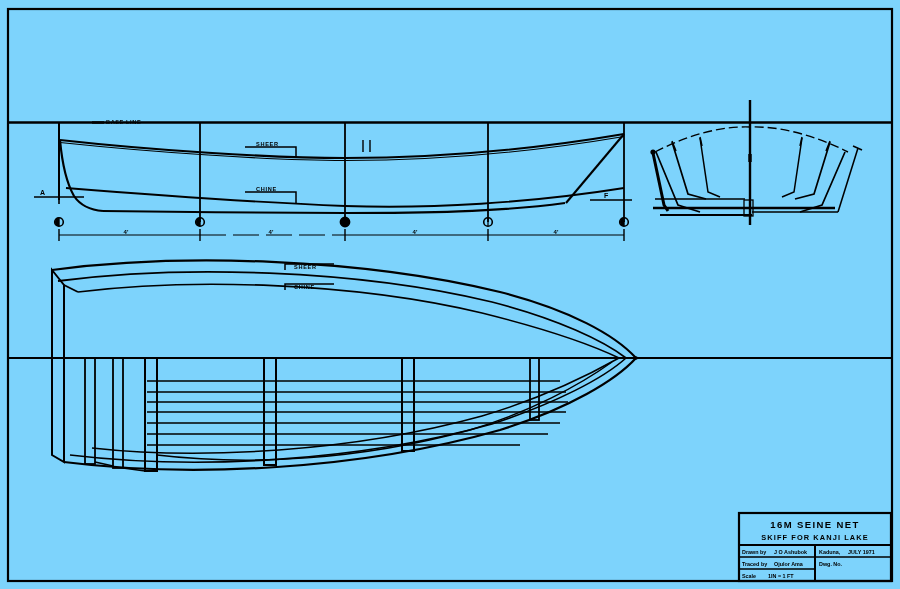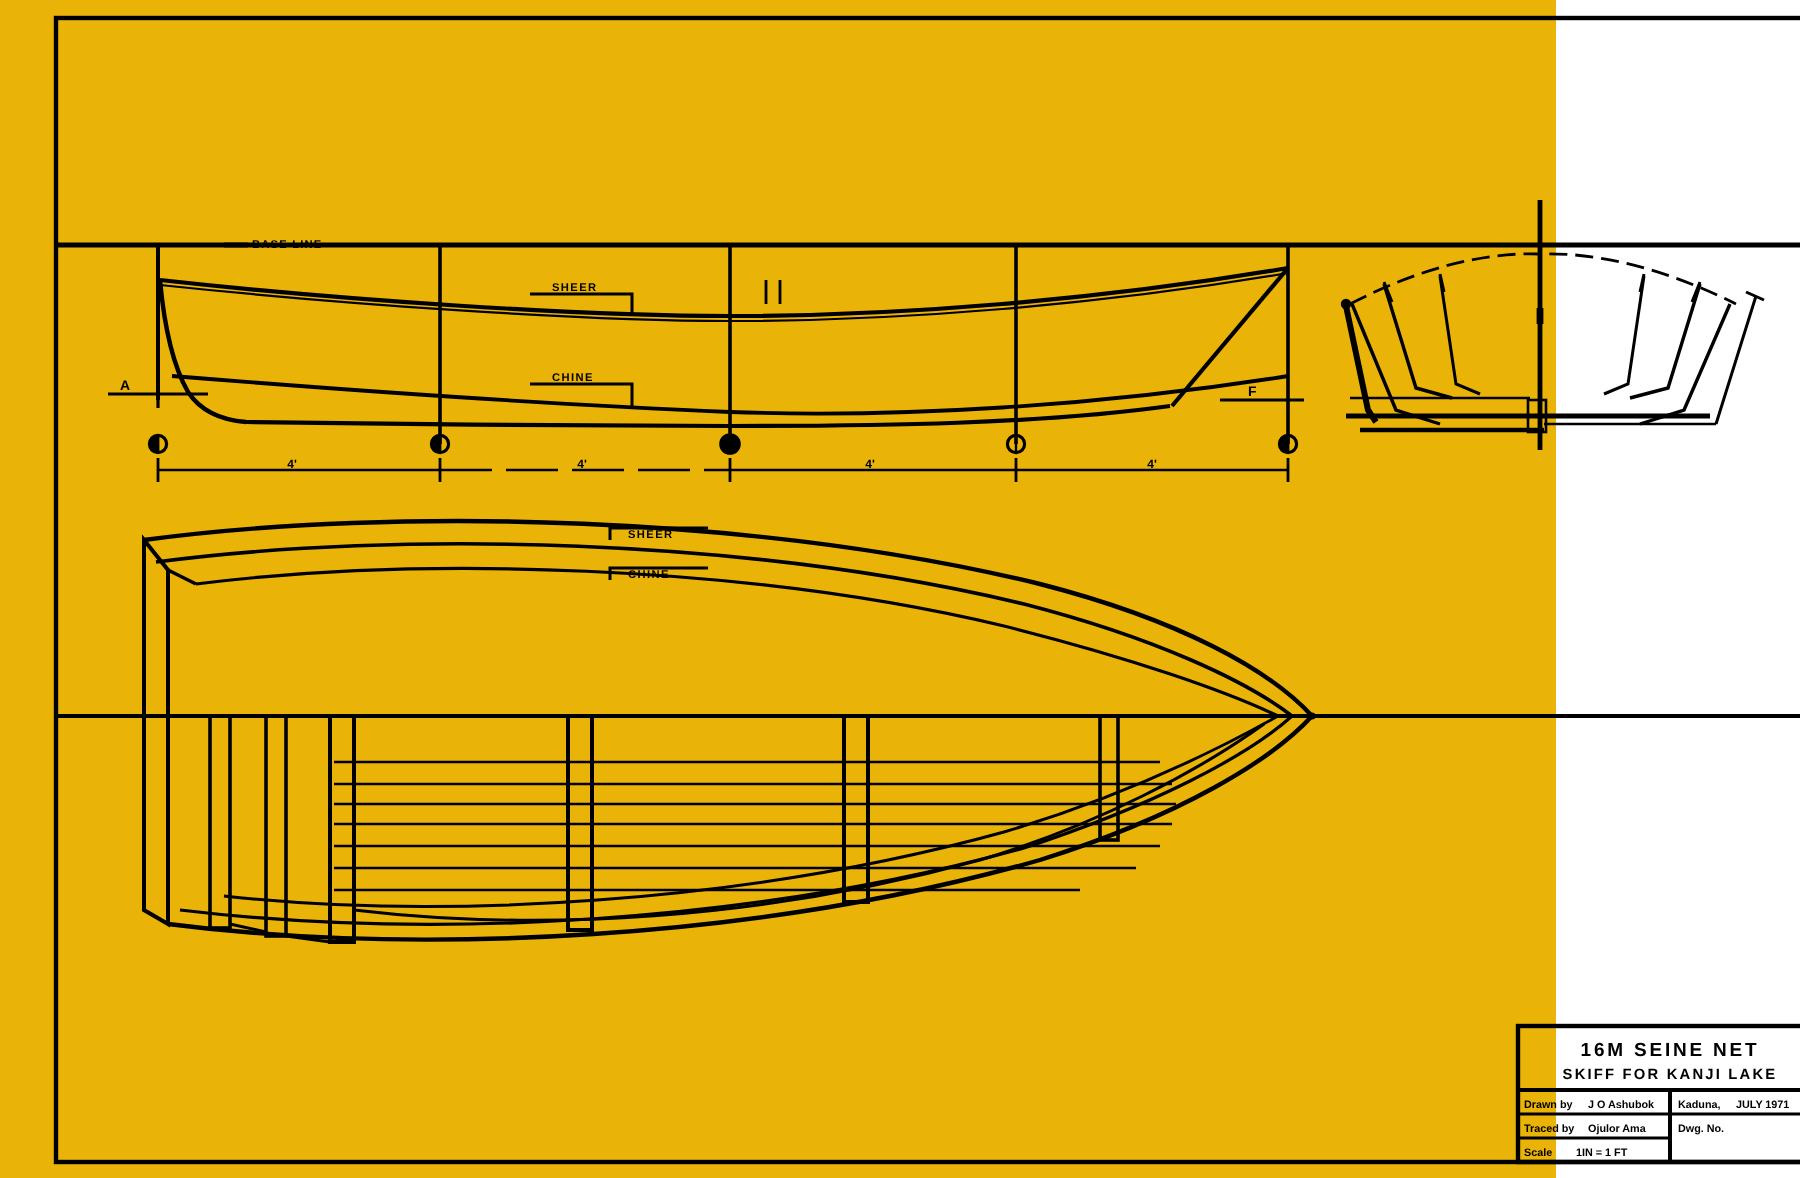--- a/index.html
+++ b/index.html
@@ -1,18 +1,18 @@
 <!DOCTYPE html>
 <html><head>
 <meta charset="utf-8">
 <style>
   html,body{margin:0;padding:0;background:#ffffff;}
   body{width:900px;height:589px;overflow:hidden;
        font-family:"Liberation Sans",sans-serif;}
-  #sheet{position:relative;width:758px;height:589px;background:#eab308;padding-left:20px;}
+  #sheet{position:relative;width:900px;height:589px;background:#7dd3fc;}
   svg{display:block;}
   .lbl{font-family:"Liberation Sans",sans-serif;font-weight:bold;}
 </style>
 </head>
 <body>
 
 <div id="sheet">
 
 <svg width="900" height="589" viewBox="0 0 900 589">
 

